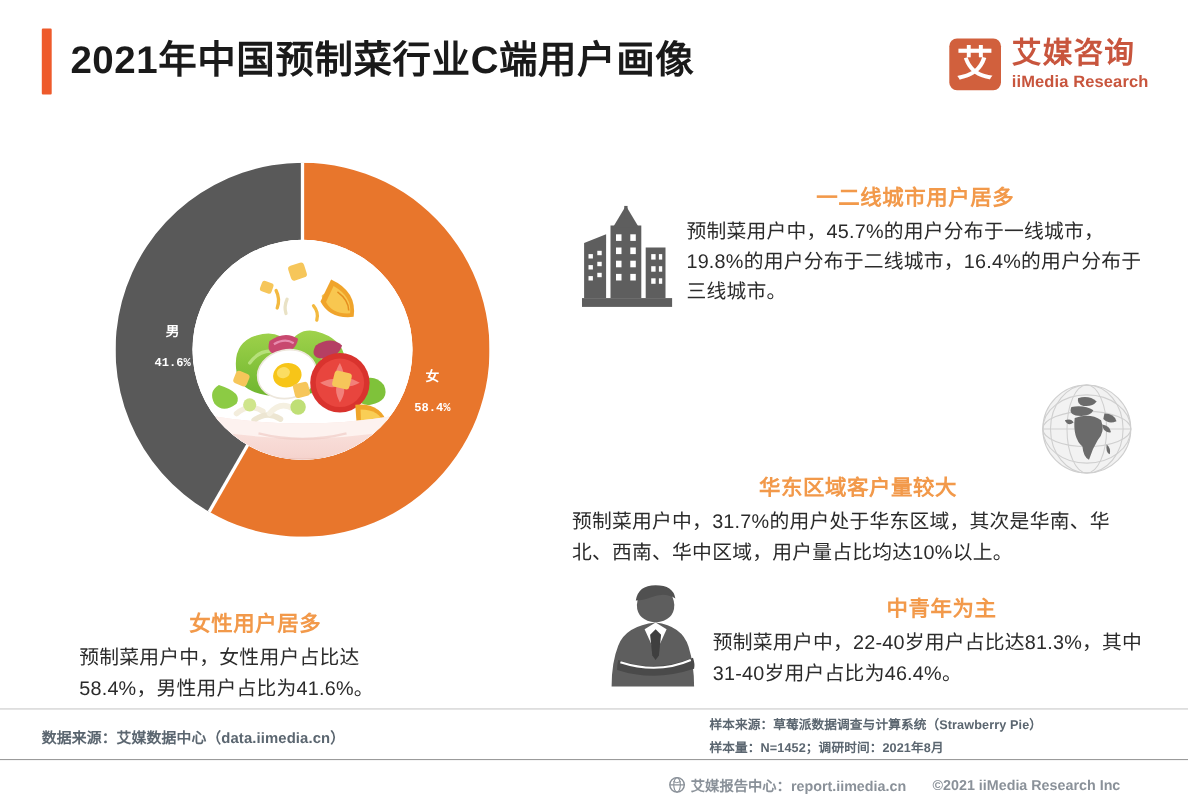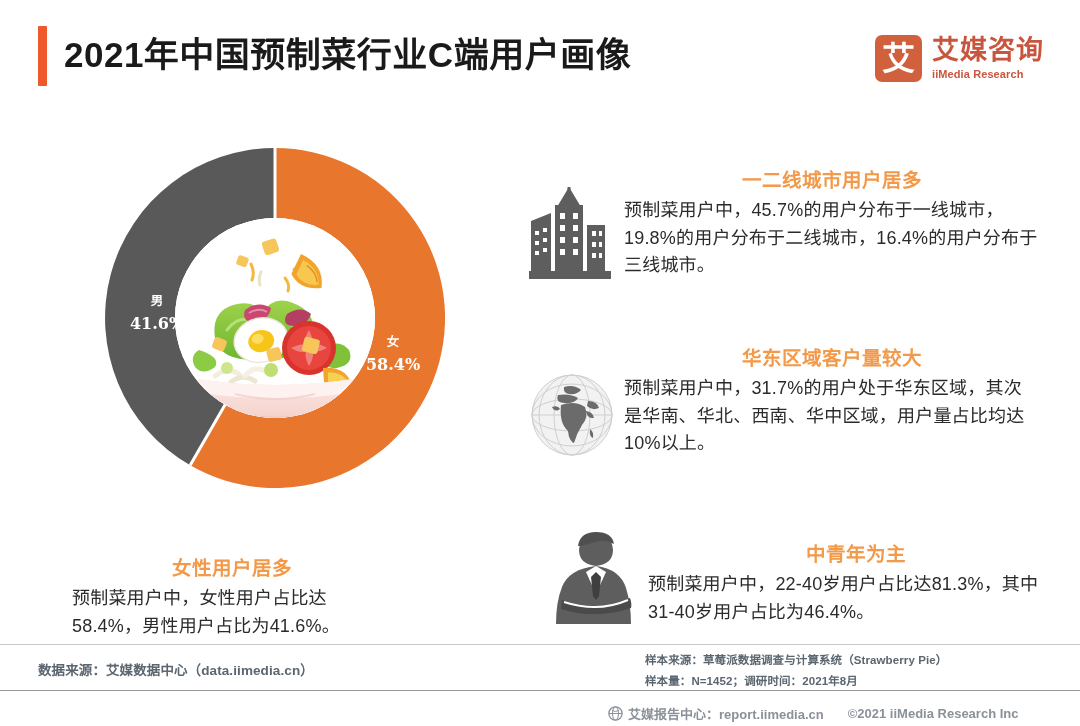--- a/index.html
+++ b/index.html
@@ -85,21 +85,21 @@
     line-height: 1;
   }
   #logo-text-cn {
     color: #C8553D;
     font-size: 27px;
     font-weight: 700;
     letter-spacing: 1px;
   }
   #logo-text-en {
     color: #C8553D;
-    font-size: 11px;
+    font-size: 15px;
     font-weight: 700;
     margin-top: 5px;
     letter-spacing: 0.1px;
   }
 
   
   #donut-chart {
     position: absolute;
     left: 105px;
     top: 148px;
@@ -122,21 +122,21 @@
     width: 76px;
     font-size: 12px;
   }
   #donut-label-female {
     left: 248px;
     top: 185px;
     width: 80px;
     font-size: 12px;
   }
   .donut-label .lab-name { display: block; font-size: 12.5px; }
-  .donut-label .lab-val  { display: block; font-size: 16px; margin-top: 2px; }
+  .donut-label .lab-val  { display: block; font-size: 11px; margin-top: 14px; font-family: Liberation Mono, monospace; }
 
   
   #donut-center-art {
     position: absolute;
     left: 70px; top: 70px;
     width: 200px; height: 200px;
     border-radius: 50%;
     background: #ffffff;
     overflow: hidden;
   }
@@ -176,22 +176,23 @@
     left: 520px;
     top: 168px;
     width: 520px;
   }
   #block-cities .info-icon { width: 104px; padding-top: 7px; }
   #block-cities .info-heading { text-align: center; }
 
   
   #block-region {
     left: 520px;
-    top: 346px;
+    top: 338px;
     width: 520px;
+    flex-direction: column;
   }
   #block-region .info-icon { width: 104px; padding-top: 10px; }
   #block-region .info-heading { text-align: center; }
 
   
   #block-gender {
     left: 72px;
     top: 556px;
     width: 320px;
     display: block;

